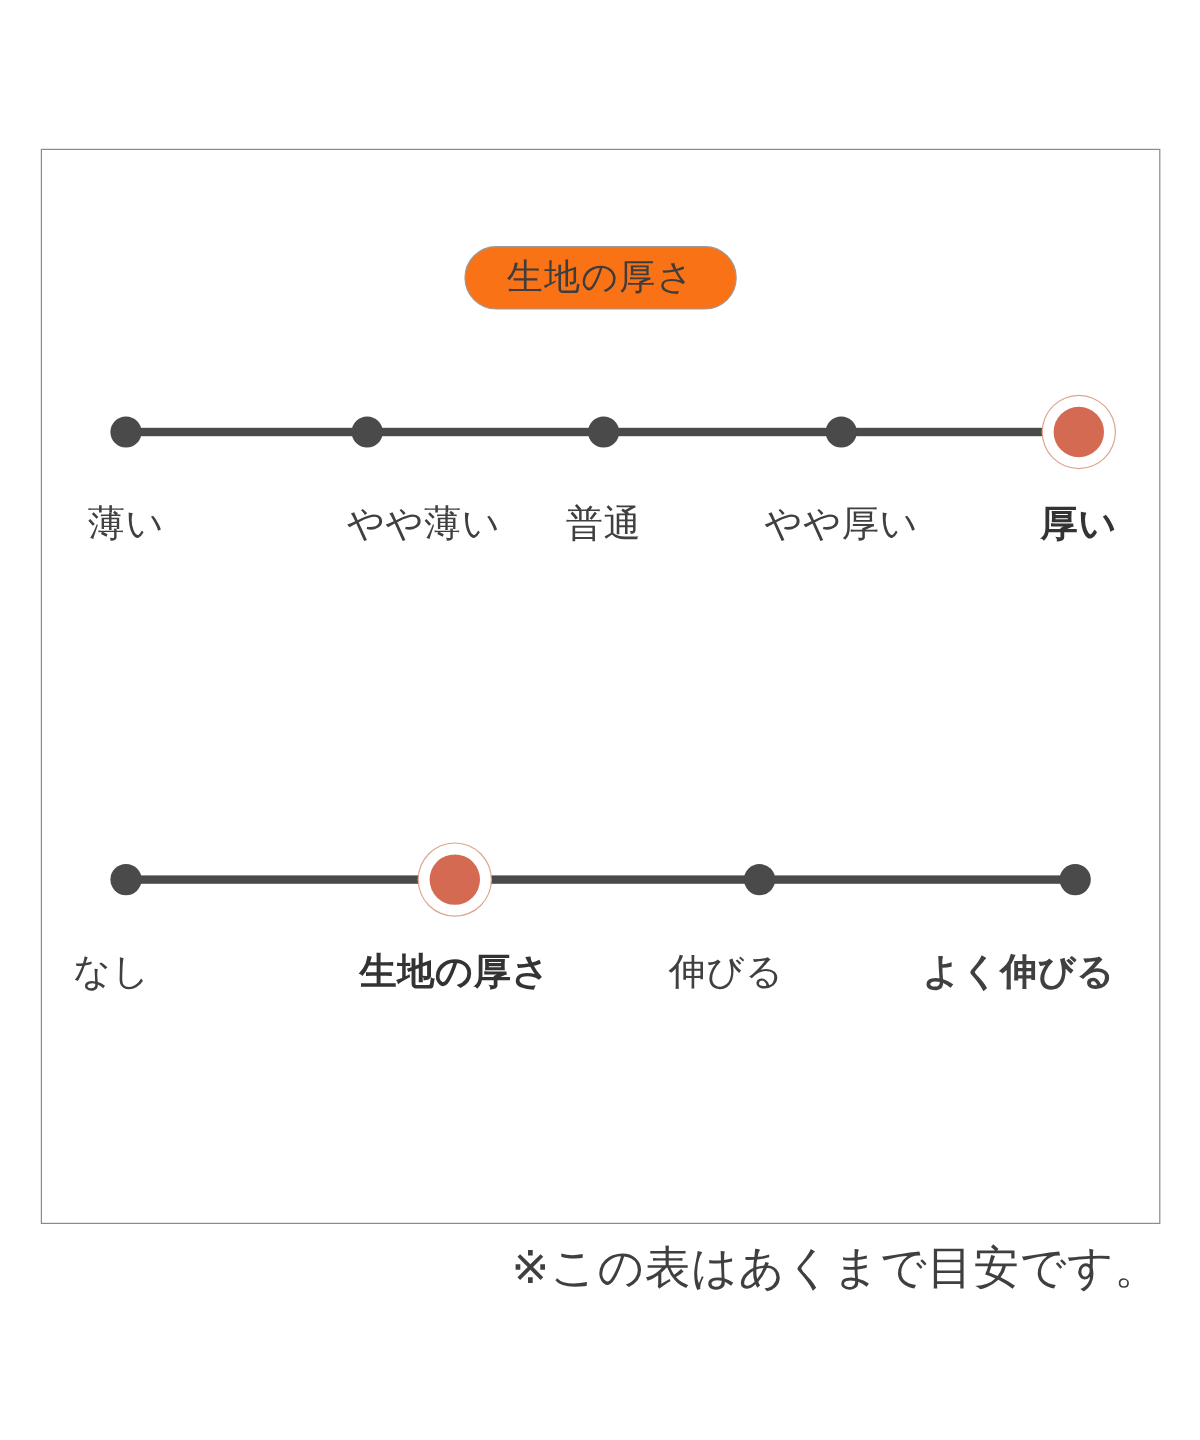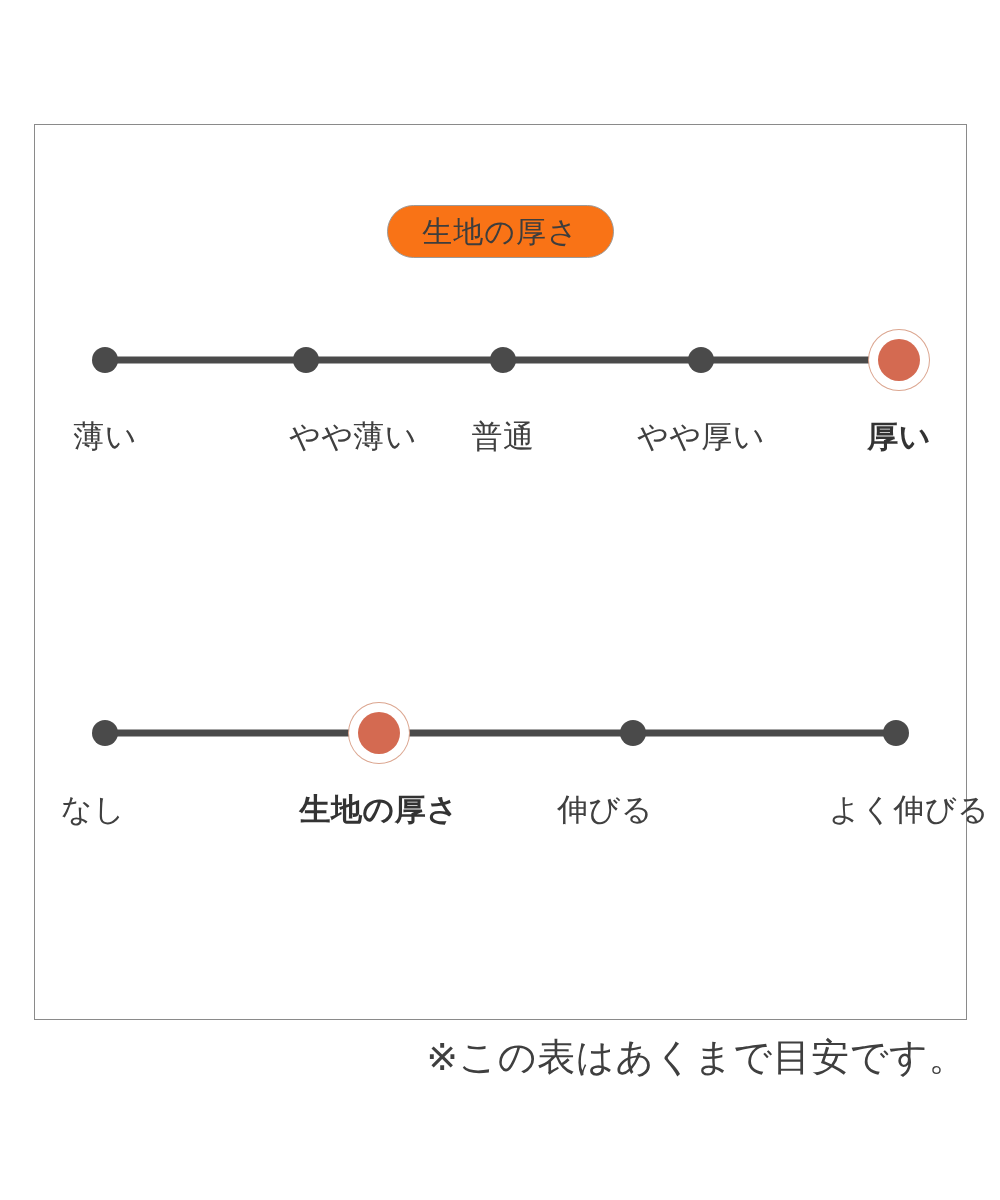--- a/index.html
+++ b/index.html
@@ -166,19 +166,19 @@
       <div class="dot" style="left:70px;"></div>
       <div class="dot active" style="left:344px;"></div>
       <div class="dot" style="left:598px;"></div>
       <div class="dot" style="left:861px;"></div>
     </div>
 
     <div class="labels">
       <span class="label" style="left:58px;">なし</span>
       <span class="label active" style="left:344px;">生地の厚さ</span>
       <span class="label" style="left:570px;">伸びる</span>
-      <span class="label" style="left:874px;">よく伸びる</span>
+      <span class="label" style="left:814px;font-weight:bold;">よく伸びる</span>
     </div>
   </div>
 
 </div>
 
 <div class="note">※この表はあくまで目安です。</div>
 
 </body></html>

